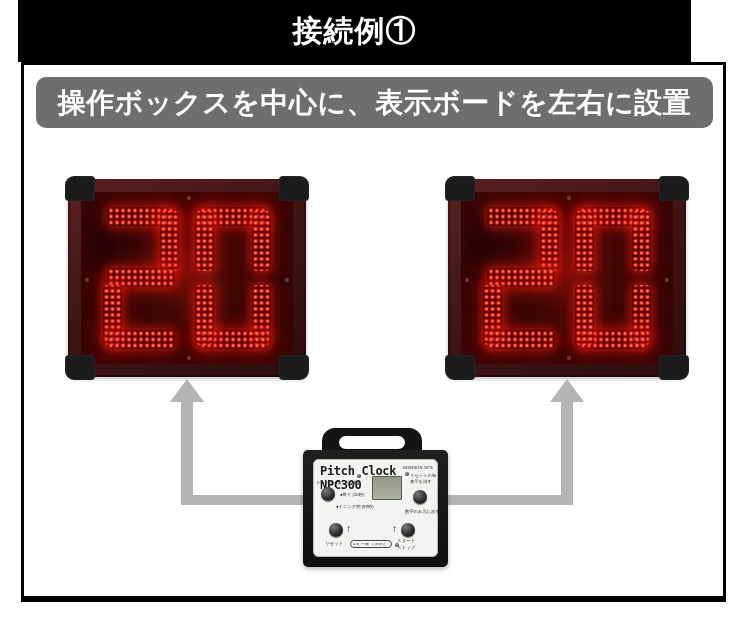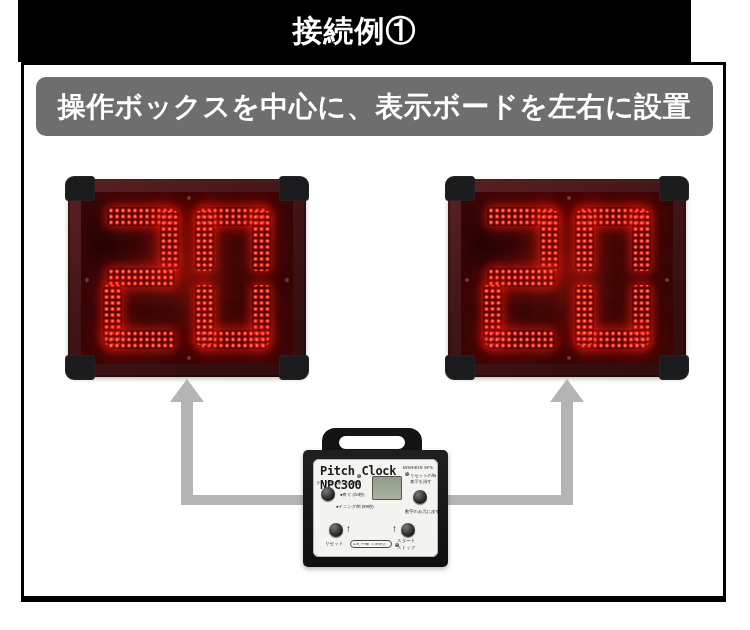--- a/index.html
+++ b/index.html
@@ -9,21 +9,21 @@
   
   .frame { position:absolute; left:21px; top:62px; width:705px; height:540px;
            border:3px solid #000; border-bottom-width:6px; background:#ffffff; }
 
   
   .header { position:absolute; left:18px; top:0; width:673px; height:62px; background:#000;
             display:flex; align-items:center; justify-content:center; }
   .header-title { color:#fff; font-size:30px; font-weight:bold; letter-spacing:1px; }
 
   
-  .banner { position:absolute; left:36px; top:77px; width:677px; height:59px; background:#6e6e6e;
+  .banner { position:absolute; left:36px; top:77px; width:677px; height:51px; background:#6e6e6e;
             border-radius:10px; display:flex; align-items:center; justify-content:center; }
   .banner-text { color:#fff; font-size:28px; font-weight:bold; letter-spacing:0.5px; white-space:nowrap; }
 
   
   .board { position:absolute; width:238px; height:198px; }
   #board-left  { left:68px;  top:179px; }
   #board-right { left:448px; top:179px; }
   .board-frame { position:absolute; inset:0; border-radius:6px;
       background:linear-gradient(150deg,#5a2122 0%,#401516 45%,#2e0c0d 100%);
       box-shadow: inset 0 2px 3px rgba(255,130,110,.14), inset 0 0 0 2px rgba(0,0,0,.35), 0 2px 4px rgba(0,0,0,.25); }

